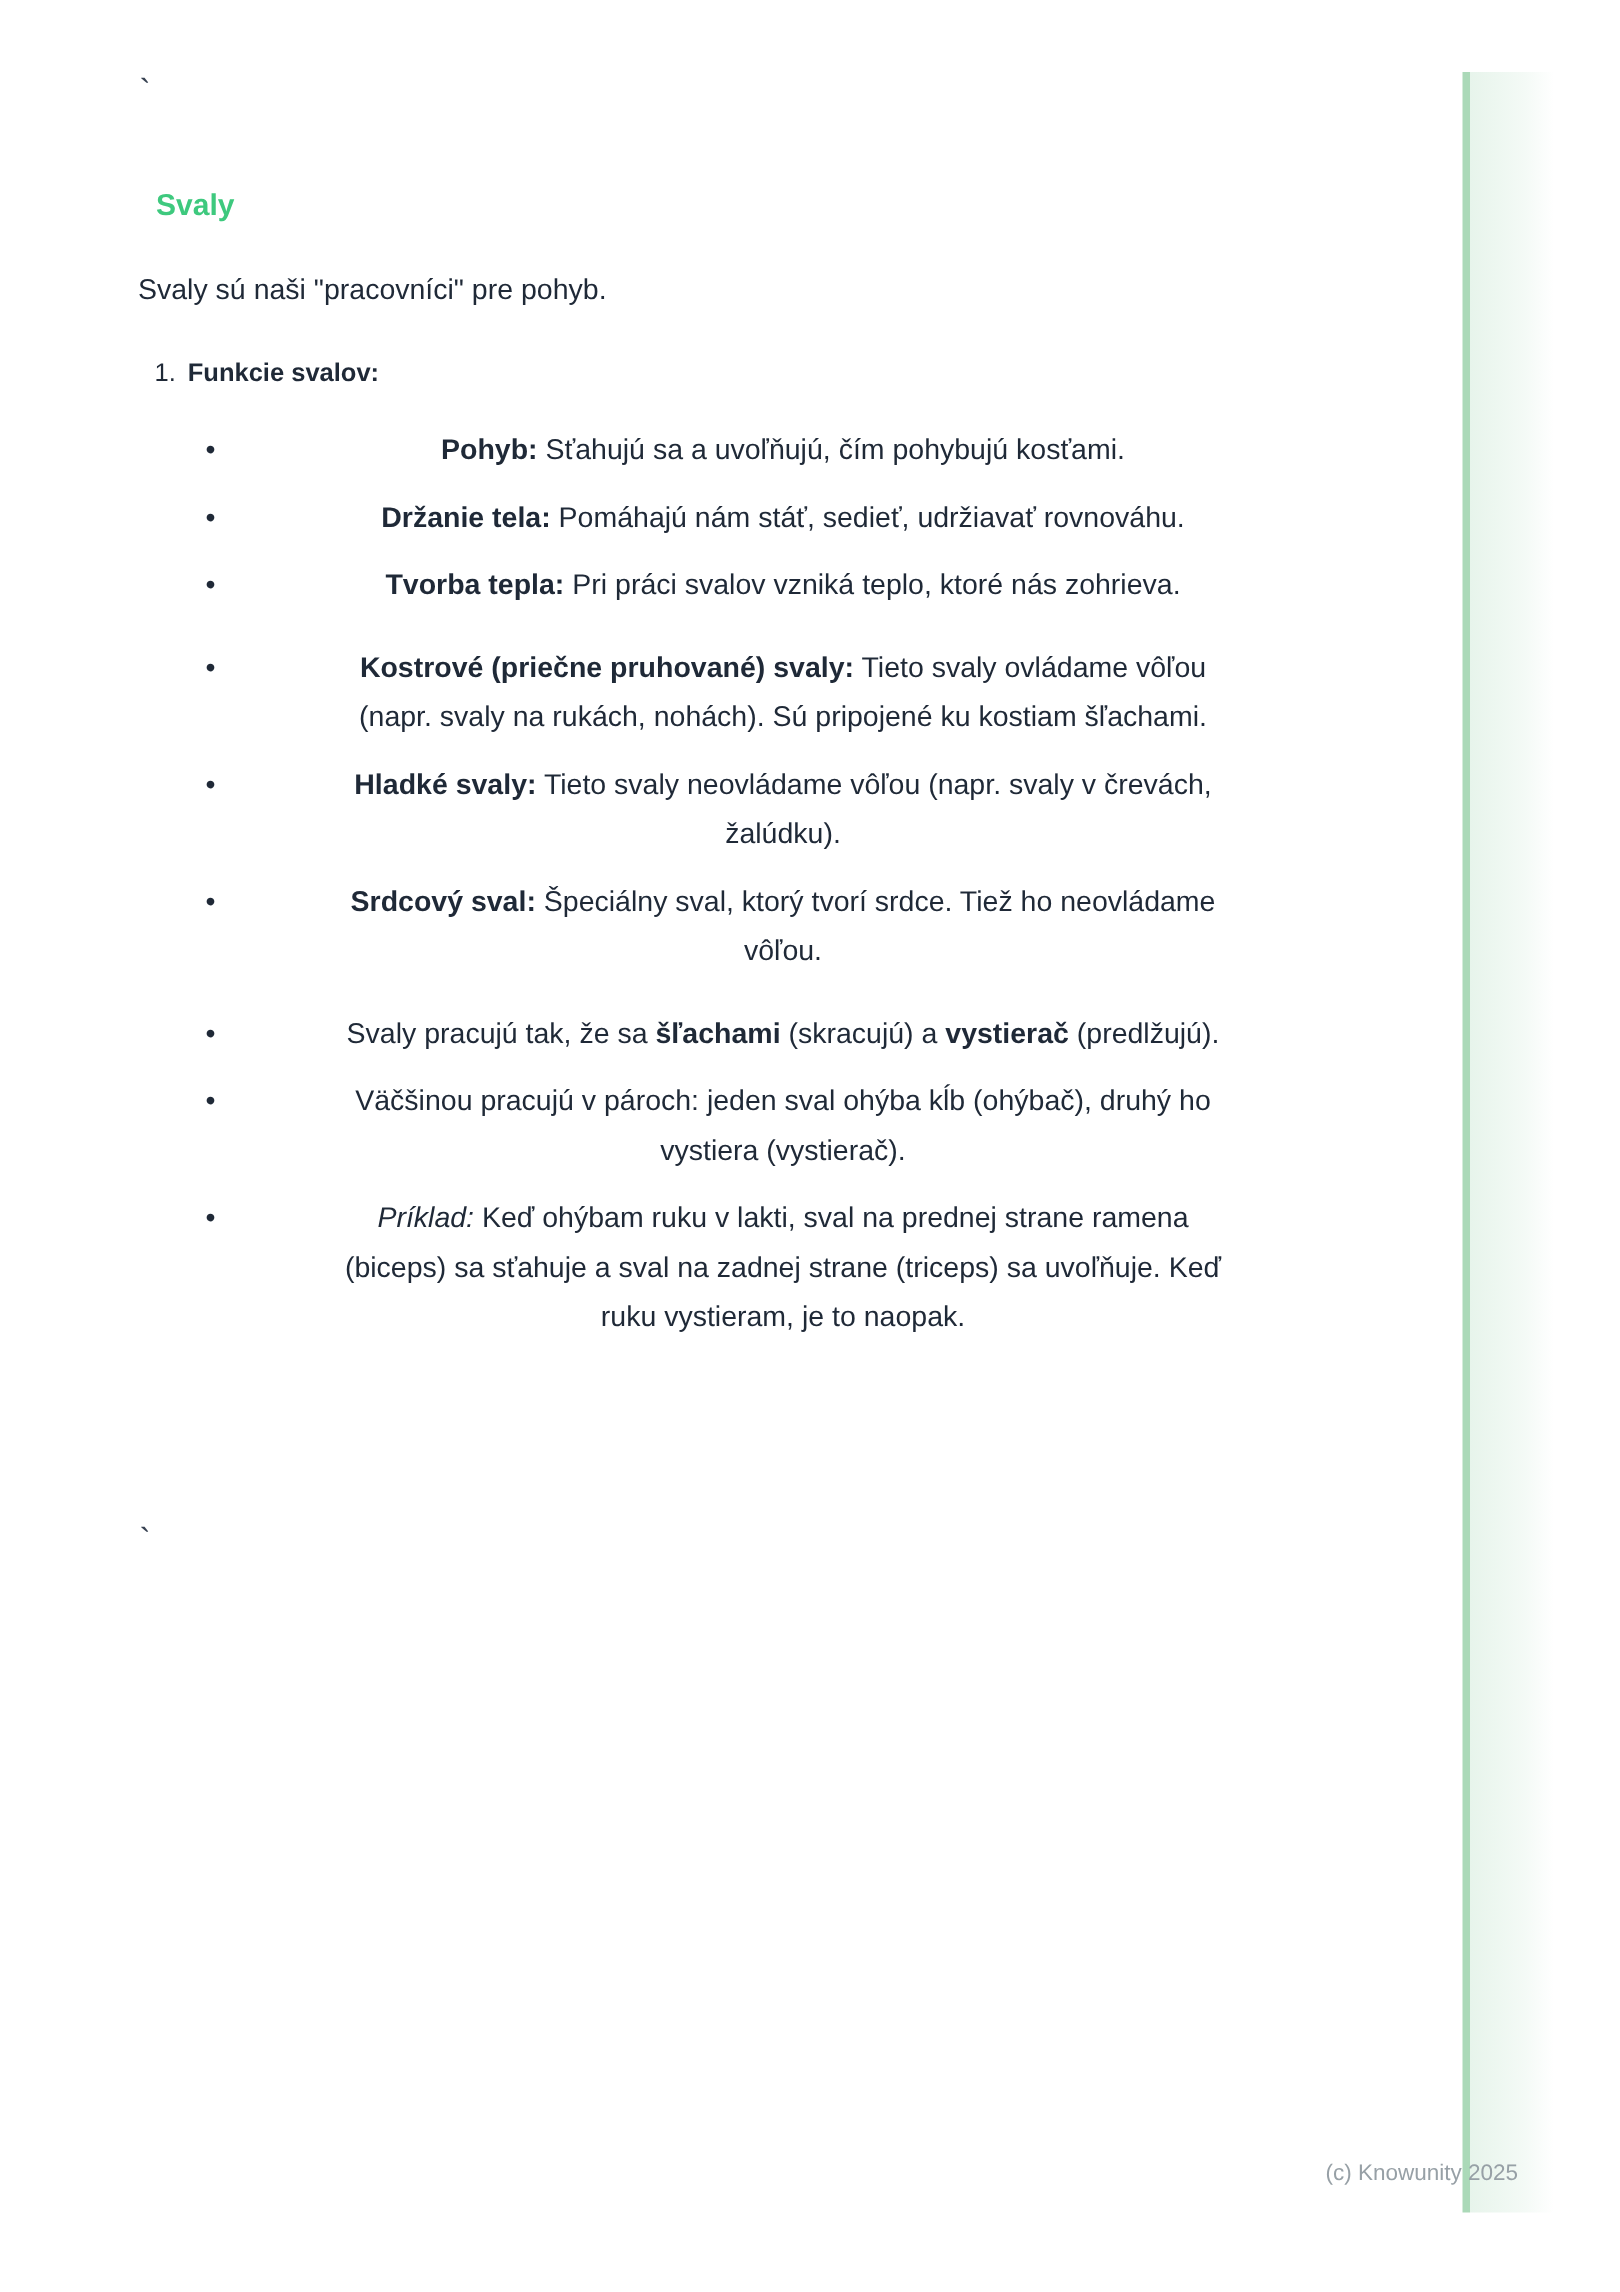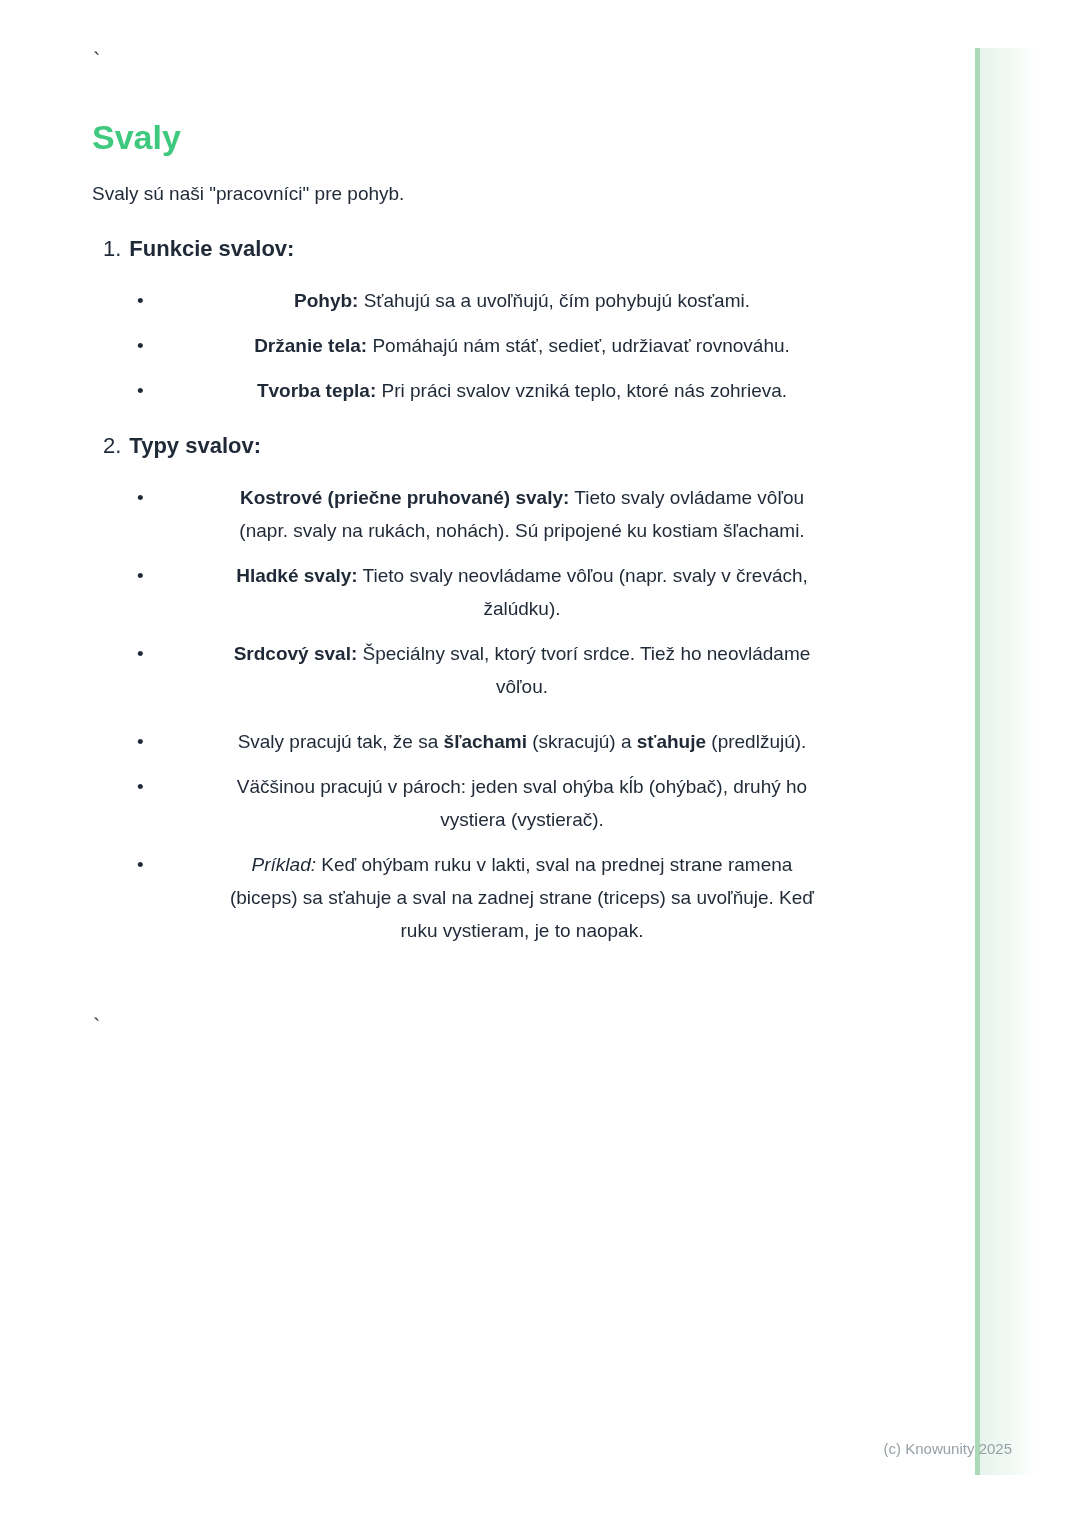--- a/index.html
+++ b/index.html
@@ -29,34 +29,34 @@
     position: absolute;
     left: 93px;
     font-size: 22px;
     line-height: 22px;
     color: #374151;
     z-index: 1;
   }
   .stray-top { top: 50px; }
   .stray-bottom { top: 1016px; }
   h1.title {
-    margin: 0 0 21px 0;
-    font-size: 34px;
+    margin: 0 0 21px 12px;
+    font-size: 20px;
     line-height: 38px;
     font-weight: 700;
     color: var(--accent-green, #3ec97e);
   }
   .intro {
     margin: 0 0 22px 0;
     font-size: 19px;
     line-height: 33px;
   }
   .section { margin-bottom: 22px; }
   .section-heading {
-    font-size: 22px;
+    font-size: 17px;
     line-height: 33px;
     margin: 0 0 19px 0;
     padding-left: 11px;
   }
   .section-heading .num { font-weight: 400; margin-right: 8px; }
   .section-heading .hd { font-weight: 700; }
   .bullet {
     display: flex;
     padding-left: 45px;
     margin-bottom: 12px;
@@ -108,21 +108,20 @@
             <span class="dot">•</span>
             <div class="btext"><span class="b">Držanie tela:</span><span> Pomáhajú nám stáť, sedieť, udržiavať rovnováhu.</span></div>
           </div>
           <div class="bullet">
             <span class="dot">•</span>
             <div class="btext"><span class="b">Tvorba tepla:</span><span> Pri práci svalov vzniká teplo, ktoré nás zohrieva.</span></div>
           </div>
         </div>
       </div>
       <div class="section">
-        <div class="section-heading"><span class="num">2.</span><span class="hd">Typy svalov:</span></div>
         <div class="bullets">
           <div class="bullet">
             <span class="dot">•</span>
             <div class="btext"><span class="b">Kostrové (priečne pruhované) svaly:</span><span> Tieto svaly ovládame vôľou
 (napr. svaly na rukách, nohách). Sú pripojené ku kostiam šľachami.</span></div>
           </div>
           <div class="bullet">
             <span class="dot">•</span>
             <div class="btext"><span class="b">Hladké svaly:</span><span> Tieto svaly neovládame vôľou (napr. svaly v črevách,
 žalúdku).</span></div>
@@ -131,21 +130,21 @@
             <span class="dot">•</span>
             <div class="btext"><span class="b">Srdcový sval:</span><span> Špeciálny sval, ktorý tvorí srdce. Tiež ho neovládame
 vôľou.</span></div>
           </div>
         </div>
       </div>
       <div class="section">
         <div class="bullets">
           <div class="bullet">
             <span class="dot">•</span>
-            <div class="btext"><span>Svaly pracujú tak, že sa </span><span class="b">šľachami</span><span> (skracujú) a </span><span class="b">sťahuje</span><span> (predlžujú).</span></div>
+            <div class="btext"><span>Svaly pracujú tak, že sa </span><span class="b">šľachami</span><span> (skracujú) a </span><span class="b">vystierač</span><span> (predlžujú).</span></div>
           </div>
           <div class="bullet">
             <span class="dot">•</span>
             <div class="btext"><span>Väčšinou pracujú v pároch: jeden sval ohýba kĺb (ohýbač), druhý ho
 vystiera (vystierač).</span></div>
           </div>
           <div class="bullet">
             <span class="dot">•</span>
             <div class="btext"><span class="i">Príklad:</span><span> Keď ohýbam ruku v lakti, sval na prednej strane ramena
 (biceps) sa sťahuje a sval na zadnej strane (triceps) sa uvoľňuje. Keď

